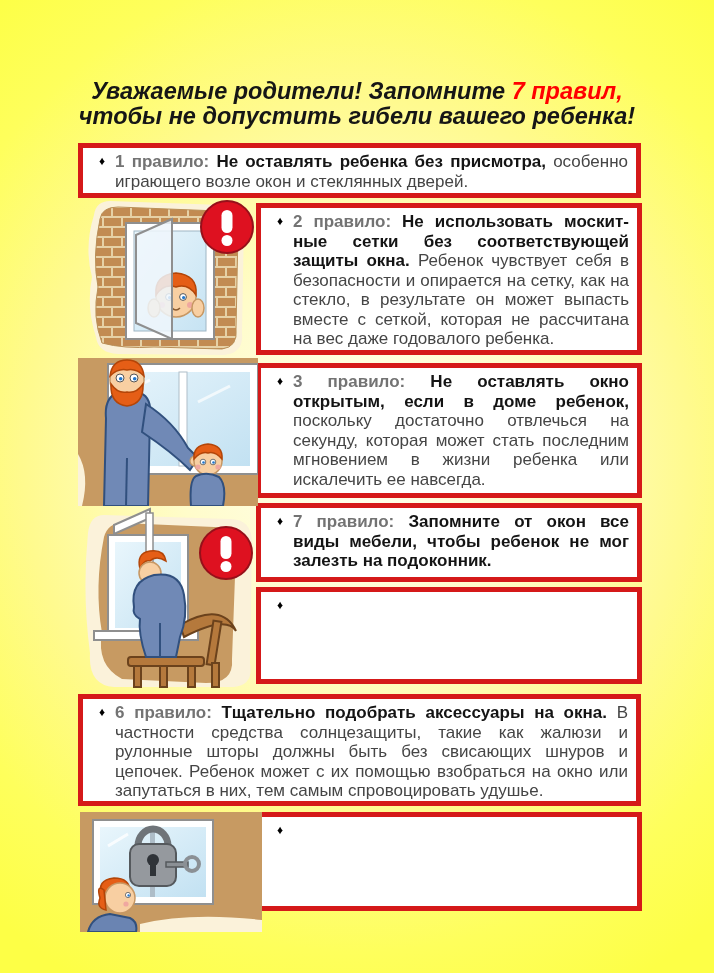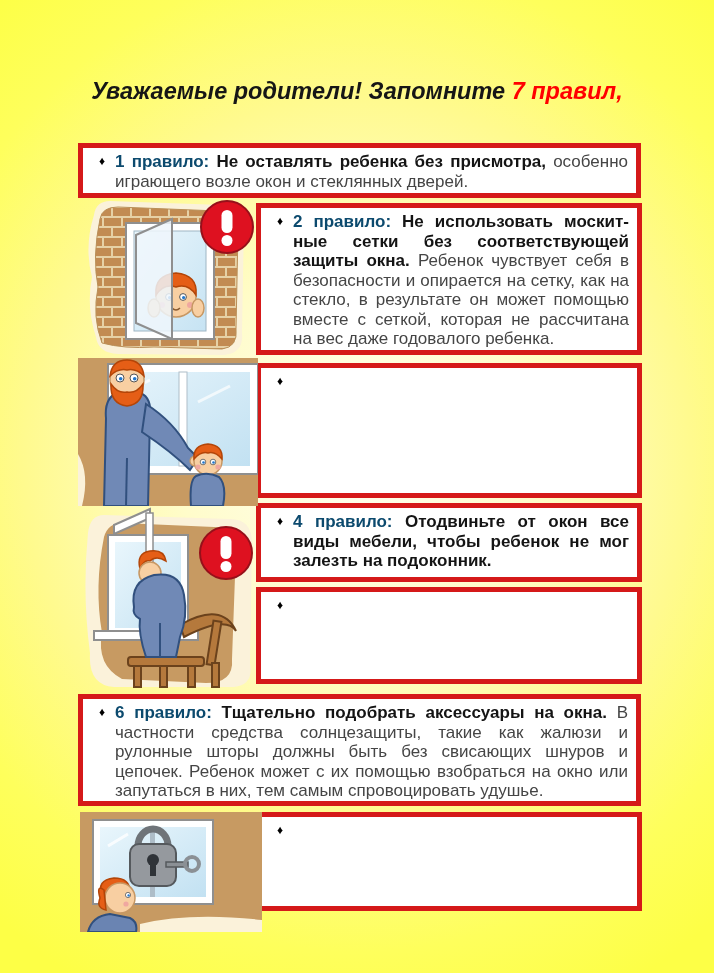--- a/index.html
+++ b/index.html
@@ -18,21 +18,21 @@
     position:absolute;box-sizing:border-box;background:#ffffff;
     border:5px solid #d51919;display:flex;align-items:flex-start;
     padding:4px 8px 4px 6px;overflow:hidden;
   }
   .bullet{
     flex:0 0 26px;text-align:center;font-size:12px;line-height:19.5px;color:#000;
   }
   .rule-text{
     flex:1;text-align:justify;font-size:17px;line-height:19.5px;color:#454545;
   }
-  .rule-text .label{color:#0c4a6e;font-weight:bold;}
+  .rule-text .label{color:#737373;font-weight:bold;}
   .rule-text .bold{color:#141414;font-weight:bold;}
   .b1{left:78px;top:143px;width:563px;height:55px;}
   .b2{left:256px;top:203px;width:386px;height:152px;}
   .b3{left:256px;top:363px;width:386px;height:135px;}
   .b4{left:256px;top:503px;width:386px;height:79px;}
   .b5{left:256px;top:587px;width:386px;height:97px;}
   .b6{left:78px;top:694px;width:563px;height:112px;}
   .b7{left:256px;top:812px;width:386px;height:99px;}
   .illo{position:absolute;}
   .il1{left:84px;top:197px;width:174px;height:162px;}
@@ -41,49 +41,55 @@
   .il4{left:80px;top:812px;width:182px;height:120px;}
 </style>
 </head>
 <body>
 
 <div class="page">
 
   <div class="title">
     <span>Уважаемые родители! Запомните</span>
     <span class="red">7 правил,</span><br>
+    <span>чтобы не допустить гибели вашего ребенка!</span>
   </div>
 
   <div class="rule-box b1">
     <span class="bullet">♦</span>
     <div class="rule-text">
       <span class="label">1 правило:</span>
       <span class="bold">Не оставлять ребенка без присмотра,</span>
       <span class="normal">особенно играющего возле окон и стеклянных дверей.</span>
     </div>
   </div>
 
   <div class="rule-box b2">
     <span class="bullet">♦</span>
     <div class="rule-text">
       <span class="label">2 правило:</span>
       <span class="bold">Не использовать москит­ные сетки без соответствующей защиты окна.</span>
-      <span class="normal">Ребенок чувствует себя в безопасности и опирается на сетку, как на стекло, в результате он может помощью вместе с сеткой, которая не рассчитана на вес даже годовалого ребенка.</span>
+      <span class="normal">Ребенок чувствует себя в безопасности и опирается на сетку, как на стекло, в результате он может выпасть вместе с сеткой, которая не рассчитана на вес даже годовалого ребенка.</span>
     </div>
   </div>
 
   <div class="rule-box b3">
     <span class="bullet">♦</span>
+    <div class="rule-text">
+      <span class="label">3 правило:</span>
+      <span class="bold">Не оставлять окно открытым, если в доме ребенок,</span>
+      <span class="normal">поскольку достаточно отвлечься на секунду, которая может стать последним мгновением в жизни ребенка или искалечить ее навсегда.</span>
+    </div>
   </div>
 
   <div class="rule-box b4">
     <span class="bullet">♦</span>
     <div class="rule-text">
-      <span class="label">4 правило:</span>
-      <span class="bold">Отодвиньте от окон все виды мебели, чтобы ребенок не мог залезть на подоконник.</span>
+      <span class="label">7 правило:</span>
+      <span class="bold">Запомните от окон все виды мебели, чтобы ребенок не мог залезть на подоконник.</span>
       <span class="normal"></span>
     </div>
   </div>
 
   <div class="rule-box b5">
     <span class="bullet">♦</span>
   </div>
 
   <div class="rule-box b6">
     <span class="bullet">♦</span>

